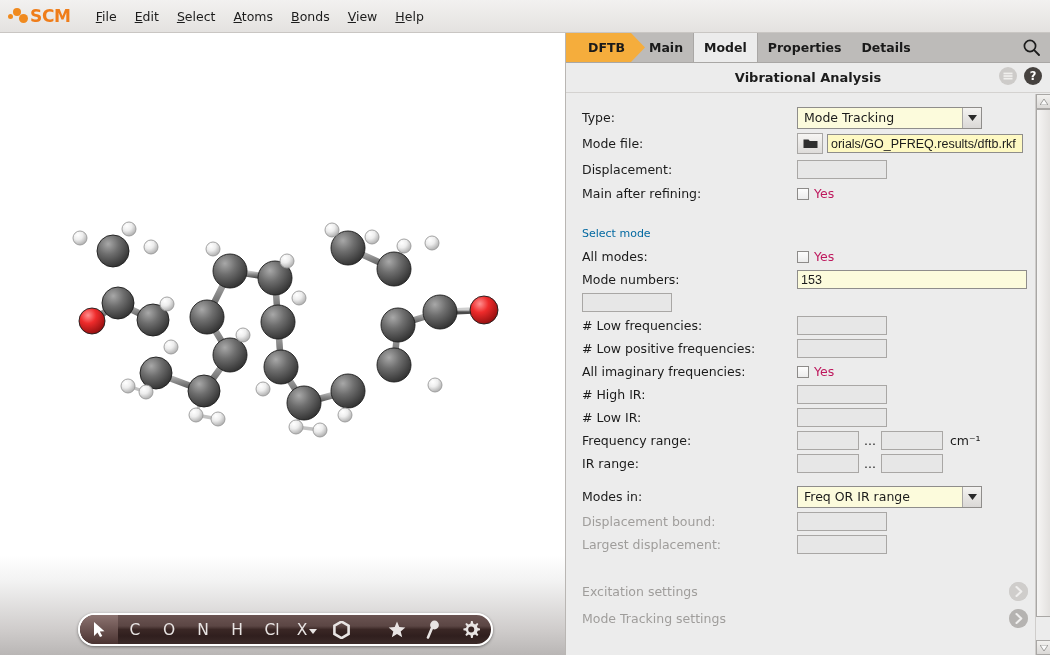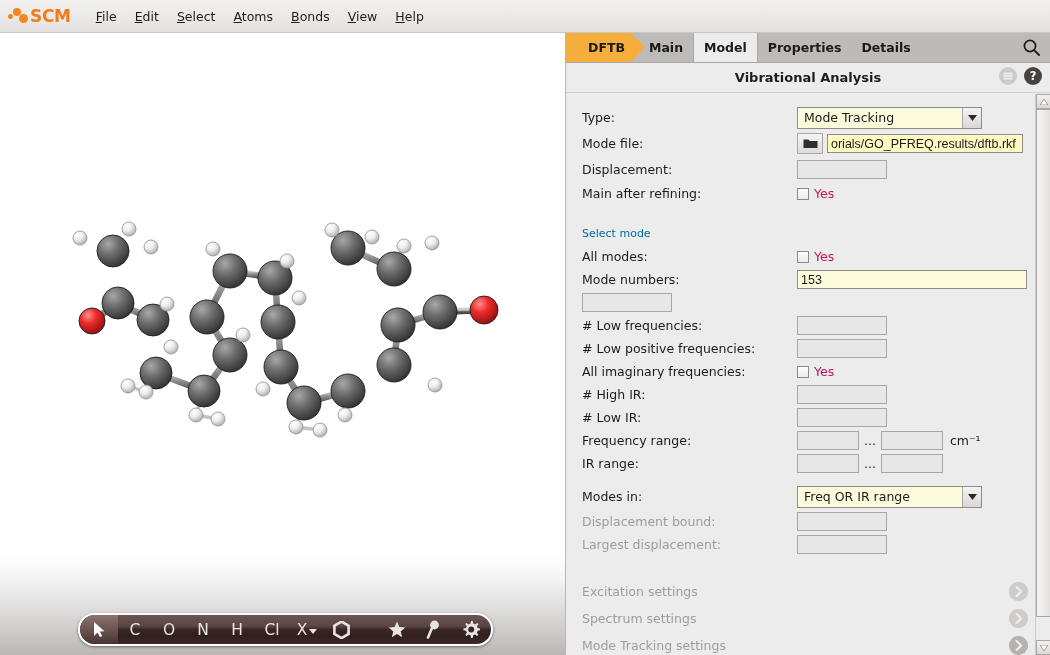--- a/index.html
+++ b/index.html
@@ -491,29 +491,20 @@
         <div class="collapse-row">
           <div class="lbl dim">Excitation settings</div>
           <span class="chev">
             <svg width="19" height="19" viewBox="0 0 19 19">
               <circle cx="9.5" cy="9.5" r="9.5" fill="#cfcdcb"></circle>
               <path d="M7.5 5 L12.3 9.5 L7.5 14" fill="none" stroke="#f0efee" stroke-width="2.1" stroke-linecap="round" stroke-linejoin="round"></path>
             </svg>
           </span>
         </div>
 
-        <div class="collapse-row">
-          <div class="lbl dim">Spectrum settings</div>
-          <span class="chev">
-            <svg width="19" height="19" viewBox="0 0 19 19">
-              <circle cx="9.5" cy="9.5" r="9.5" fill="#cfcdcb"></circle>
-              <path d="M7.5 5 L12.3 9.5 L7.5 14" fill="none" stroke="#f0efee" stroke-width="2.1" stroke-linecap="round" stroke-linejoin="round"></path>
-            </svg>
-          </span>
-        </div>
 
         <div class="collapse-row">
           <div class="lbl dim">Mode Tracking settings</div>
           <span class="chev">
             <svg width="19" height="19" viewBox="0 0 19 19">
               <circle cx="9.5" cy="9.5" r="9.5" fill="#b5b3b1"></circle>
               <path d="M7.5 5 L12.3 9.5 L7.5 14" fill="none" stroke="#f0efee" stroke-width="2.1" stroke-linecap="round" stroke-linejoin="round"></path>
             </svg>
           </span>
         </div>

